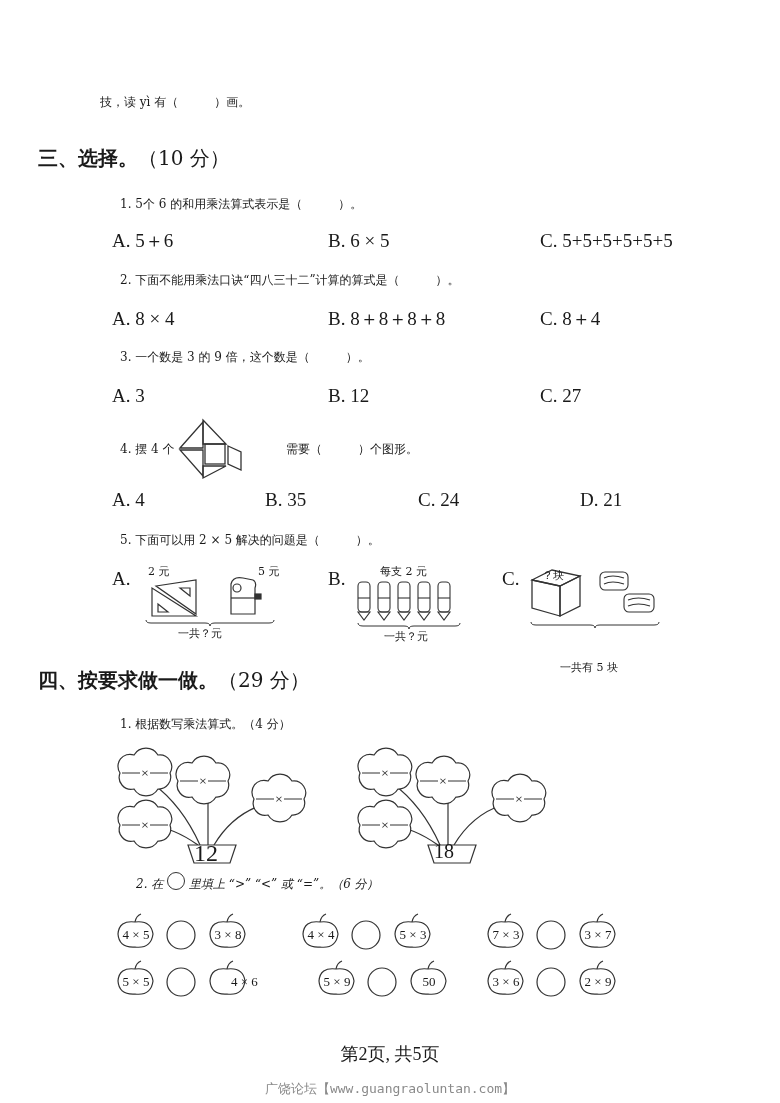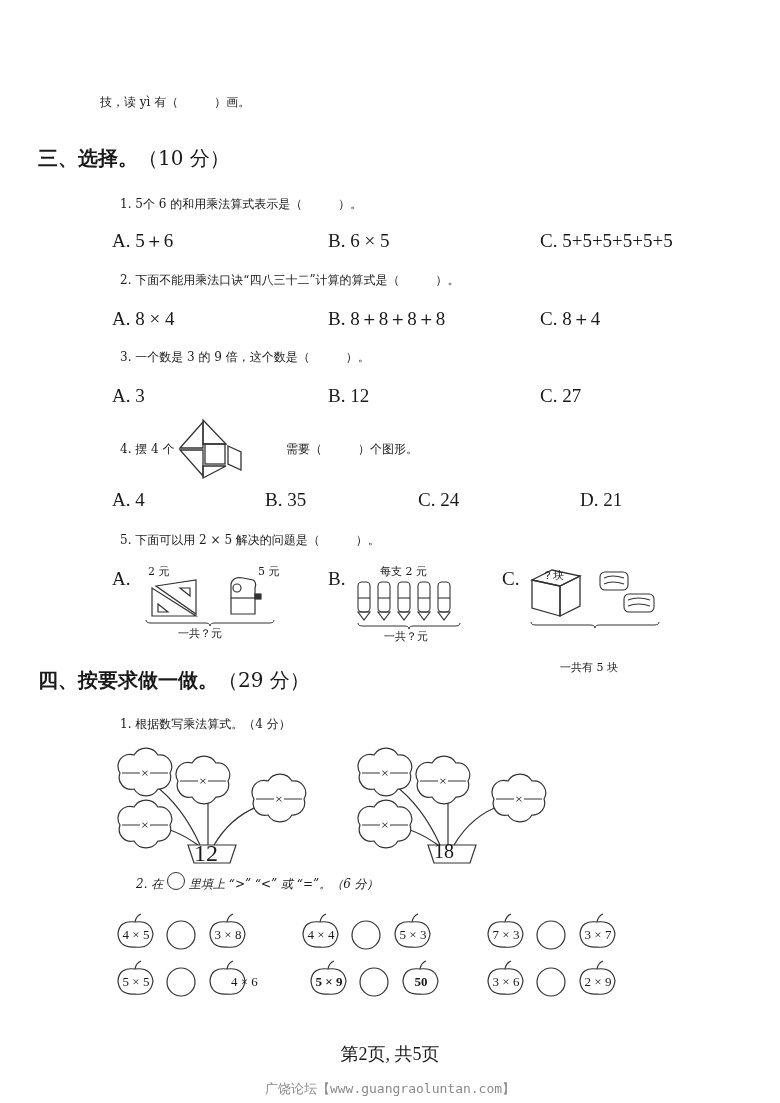--- a/index.html
+++ b/index.html
@@ -284,21 +284,21 @@
         <path d="M20,10 Q21,4 26,2"></path>
       <circle cx="66" cy="23" r="14"></circle>
       <path d="M112,10 Q96,8 95,22 Q96,36 112,35 Q128,37 130,22 Q128,8 112,10 Z"></path>
         <path d="M112,10 Q113,4 118,2"></path>
     </g>
   </svg>
   <span class="abs apple-label" style="left:6px;top:15px;width:30px;text-align:center;">5 × 5</span>
   <span class="abs" style="left:52px;top:9px;width:28px;height:28px;border-radius:50%;"></span>
   <span class="abs apple-label" style="left:116px;top:15px;width:30px;text-align:left;">4 × 6</span>
 </div>
-<div class="abs" style="left:308px;top:959px;width:140px;height:40px;font-weight:bold;">
+<div class="abs" style="left:316px;top:959px;width:140px;height:40px;">
   <svg style="left:0;top:0;" width="140" height="40" viewBox="0 0 140 40">
     <g fill="none" stroke="#333" stroke-width="1.2">
       <path d="M20,10 Q4,8 3,22 Q4,36 20,35 Q36,37 38,22 Q36,8 20,10 Z"></path>
         <path d="M20,10 Q21,4 26,2"></path>
       <circle cx="66" cy="23" r="14"></circle>
       <path d="M112,10 Q96,8 95,22 Q96,36 112,35 Q128,37 130,22 Q128,8 112,10 Z"></path>
         <path d="M112,10 Q113,4 118,2"></path>
     </g>
   </svg>
   <span class="abs apple-label" style="left:6px;top:15px;width:30px;text-align:center;">5 × 9</span>

